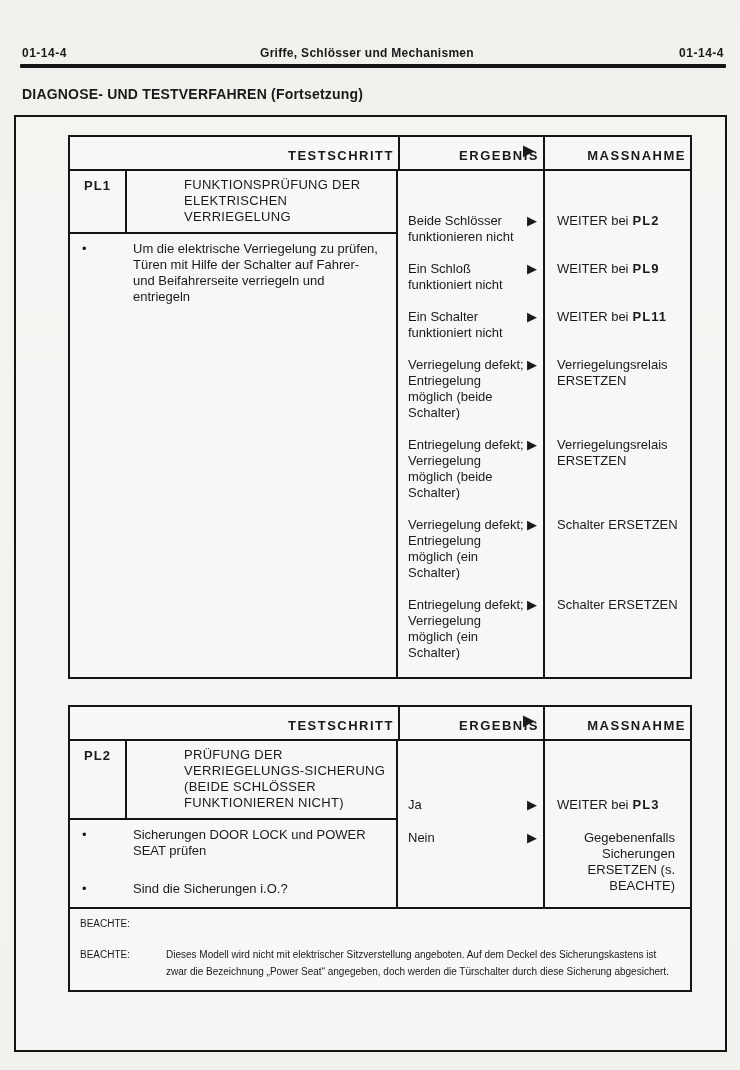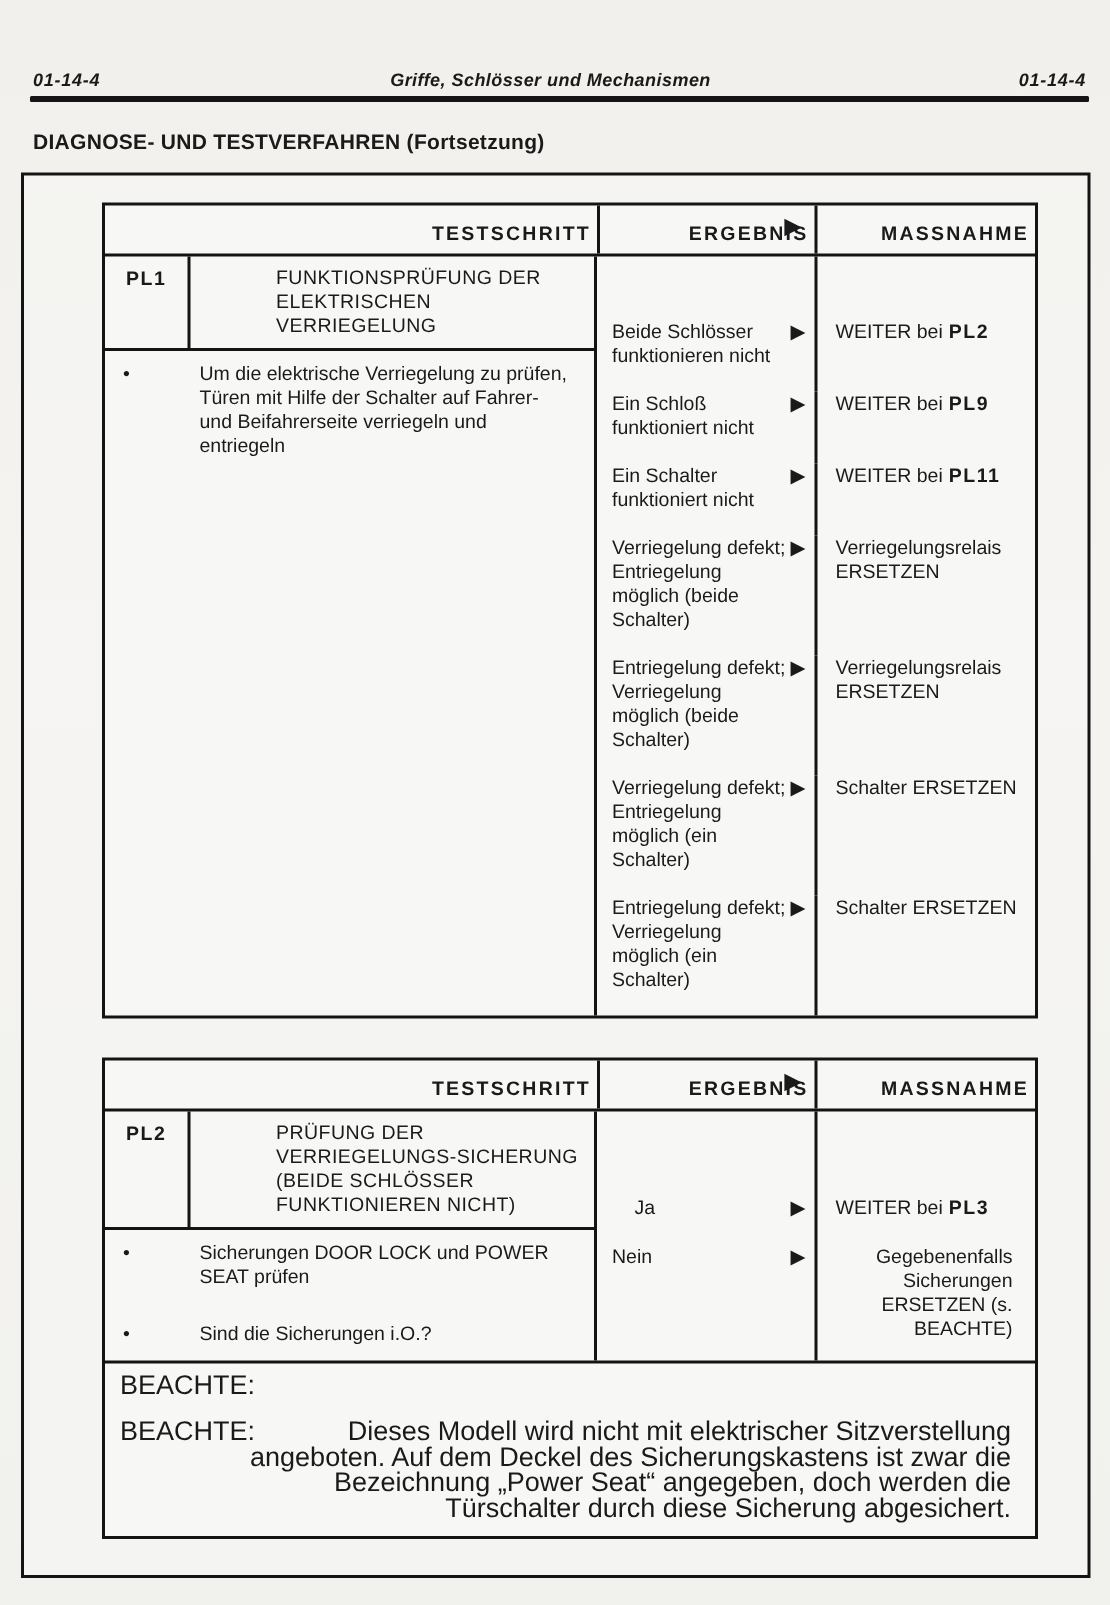--- a/index.html
+++ b/index.html
@@ -8,21 +8,21 @@
     background:#f2f1ed;
     font-family:"Liberation Sans", sans-serif;
     color:#1a1a1a;
     -webkit-font-smoothing:antialiased;
   }
   .page{width:740px;height:1070px;position:relative;overflow:hidden;
     background:linear-gradient(180deg,#f1f0ec 0%,#f4f3f0 40%,#f1f1ee 100%);}
 
   
   .runhead{display:flex;justify-content:space-between;align-items:flex-start;
-    padding:46px 16px 0 22px;font-style:italic;}
+    padding:46px 16px 0 22px;}
   .pagenum{font-weight:bold;font-size:12px;letter-spacing:.5px;}
   .chapter{font-weight:bold;font-size:12px;letter-spacing:.3px;transform:translateX(-6px);}
   .headrule{height:4px;background:#151515;margin:4px 14px 0 20px;border-radius:1px;}
   .sectiontitle{font-weight:bold;font-size:14px;letter-spacing:.2px;margin:18px 0 0 22px;}
 
   
   .outerbox{position:absolute;left:14px;top:115px;width:709px;height:933px;
     border:2px solid #141414;background:rgba(250,250,249,.35);}
 
   
@@ -57,21 +57,21 @@
   .res-text{flex:1;}
   .arrow{flex:none;margin-left:2px;font-size:13px;line-height:15px;}
   .act-inner{font-size:13px;line-height:16px;margin-bottom:16px;}
   .code{font-weight:bold;letter-spacing:1px;}
   .code:not(:empty){margin-left:4px;}
   .pad-t1{padding-top:42px;}
   .pad-t2{padding-top:56px;}
 
   
   .notes{border-top:2px solid #141414;padding:6px 12px 10px 10px;}
-  .note{display:flex;font-size:18px;line-height:17px;margin-top:14px;text-align:right;}
+  .note{display:flex;font-size:10px;line-height:17px;margin-top:14px;}
   .note:first-child{margin-top:0;}
   .note-label{width:86px;flex:none;}
   .note-text{flex:1;max-width:508px;}
 </style>
 </head>
 <body>
 
 <div class="page">
 
   <div class="runhead">
@@ -200,21 +200,21 @@
               <span class="btxt">Sicherungen DOOR LOCK und POWER SEAT prüfen</span>
             </div>
             <div class="bullet">
               <span class="dot">•</span>
               <span class="btxt">Sind die Sicherungen i.O.?</span>
             </div>
           </div>
         </div>
 
         <div class="res-cell pad-t2" style="grid-row:1">
-          <div class="res-inner" style="margin-bottom:12px;margin-left:15px;">
+          <div class="res-inner" style="margin-bottom:12px;">
               <span class="res-text">Ja</span>
               <span class="arrow">▶</span>
             </div>
         </div>
         <div class="act-cell pad-t2" style="grid-row:1">
           <div class="act-inner" style="margin-bottom:12px;"><span>WEITER bei</span><span class="code">PL3</span></div>
         </div>
 
         <div class="res-cell" style="grid-row:2">
           <div class="res-inner" style="margin-bottom:8px;">

